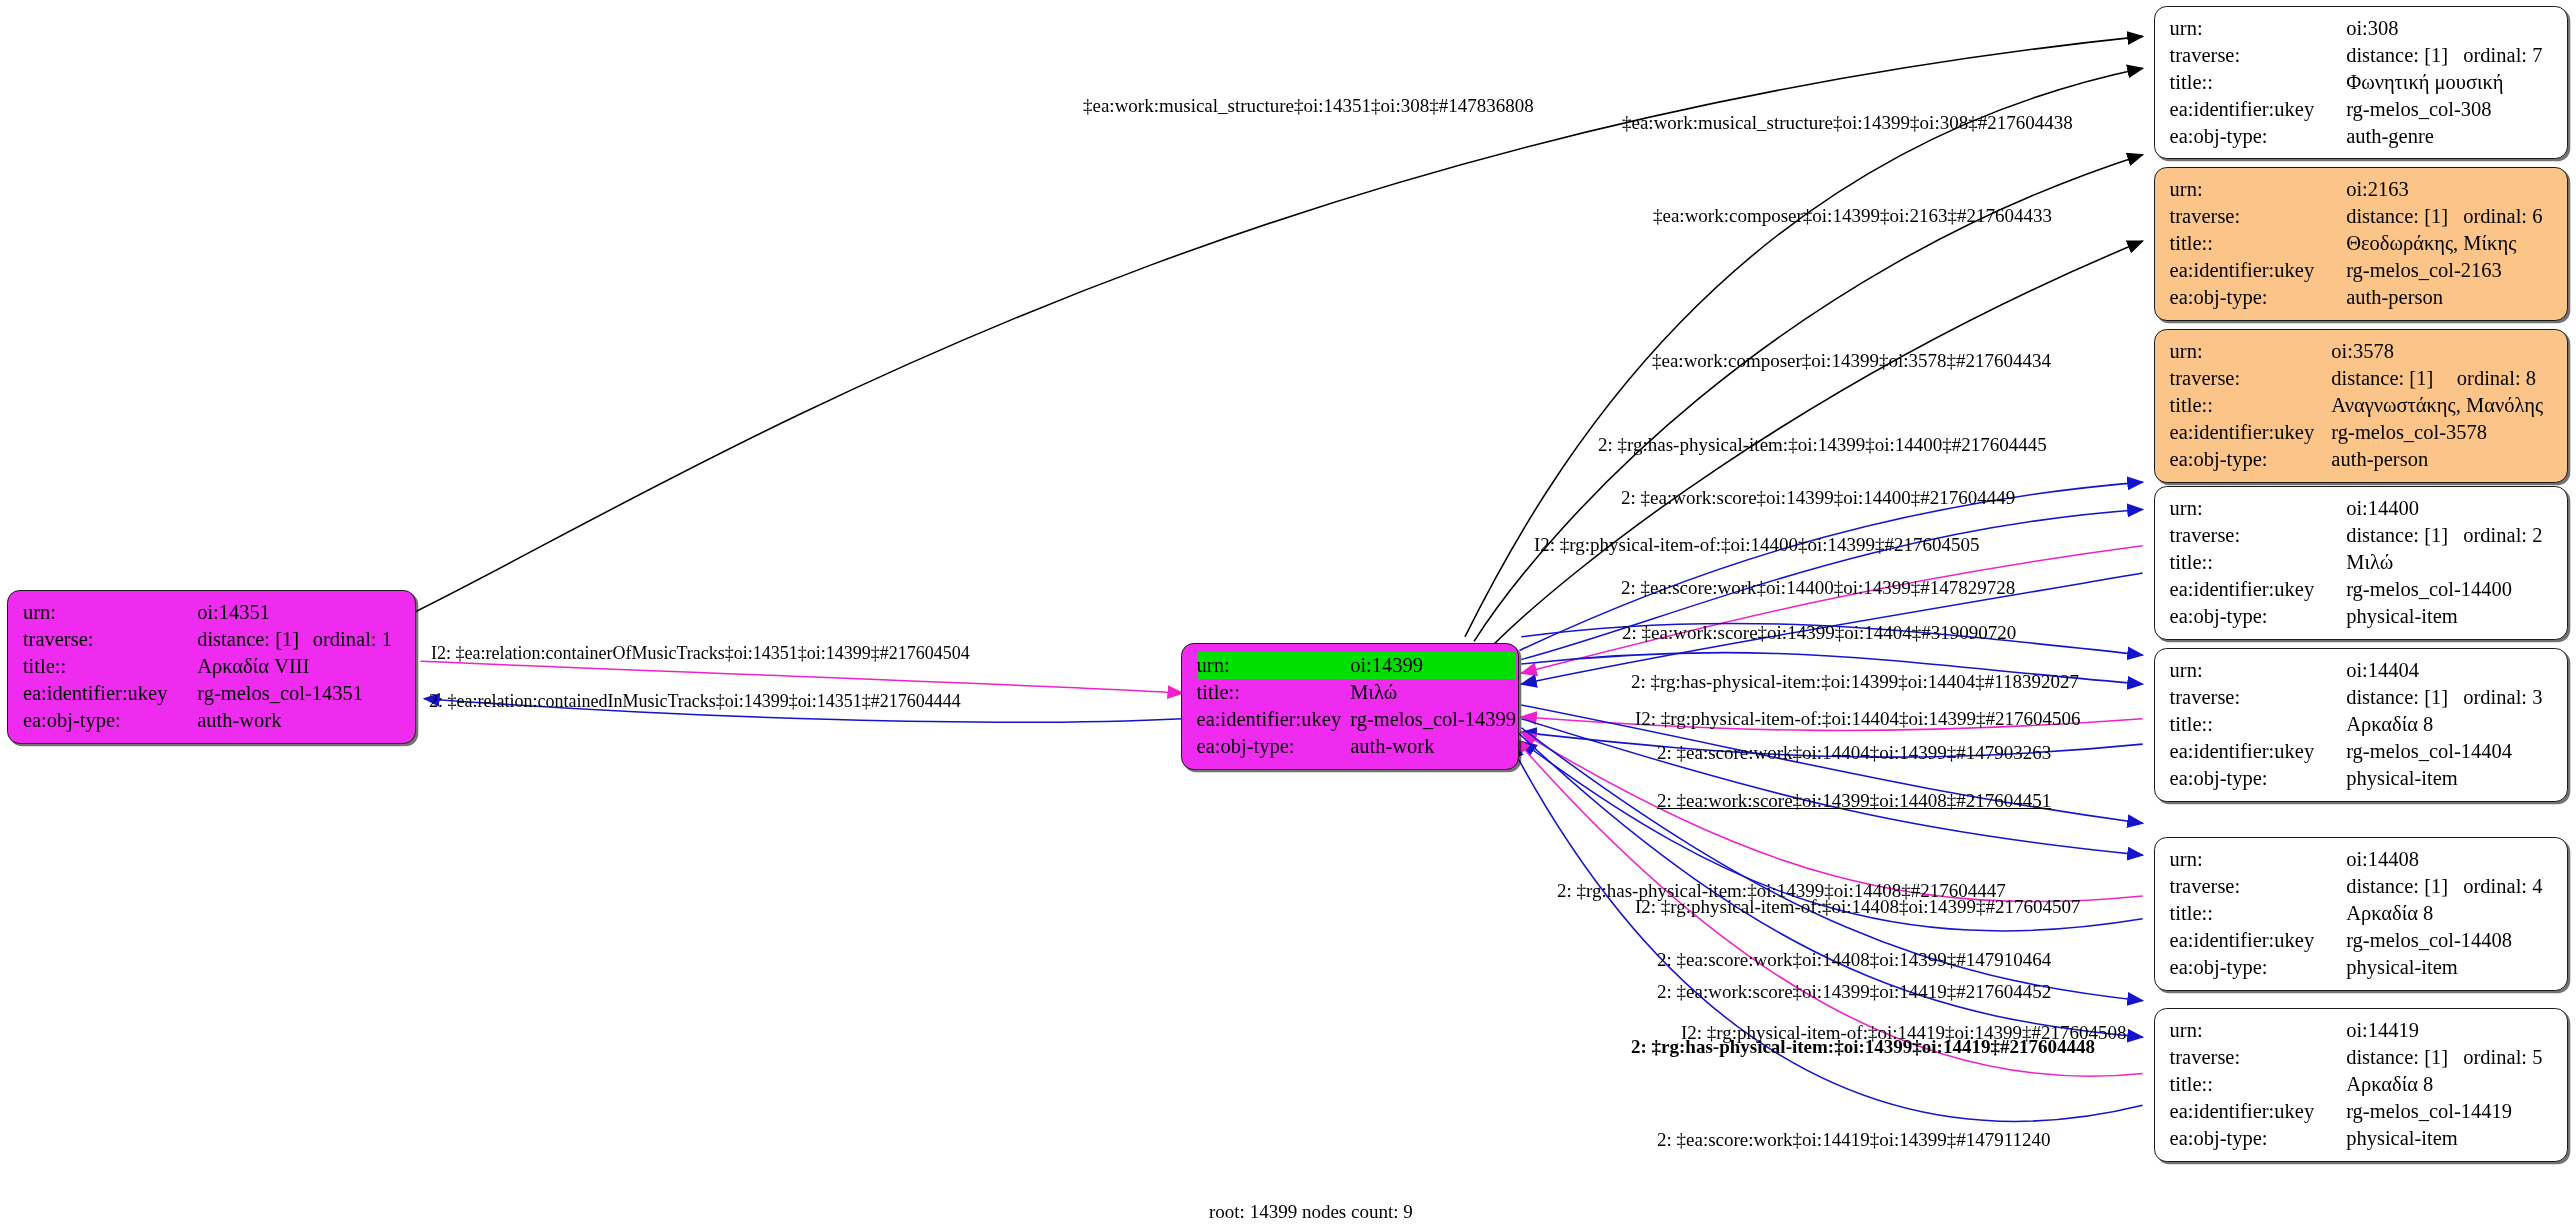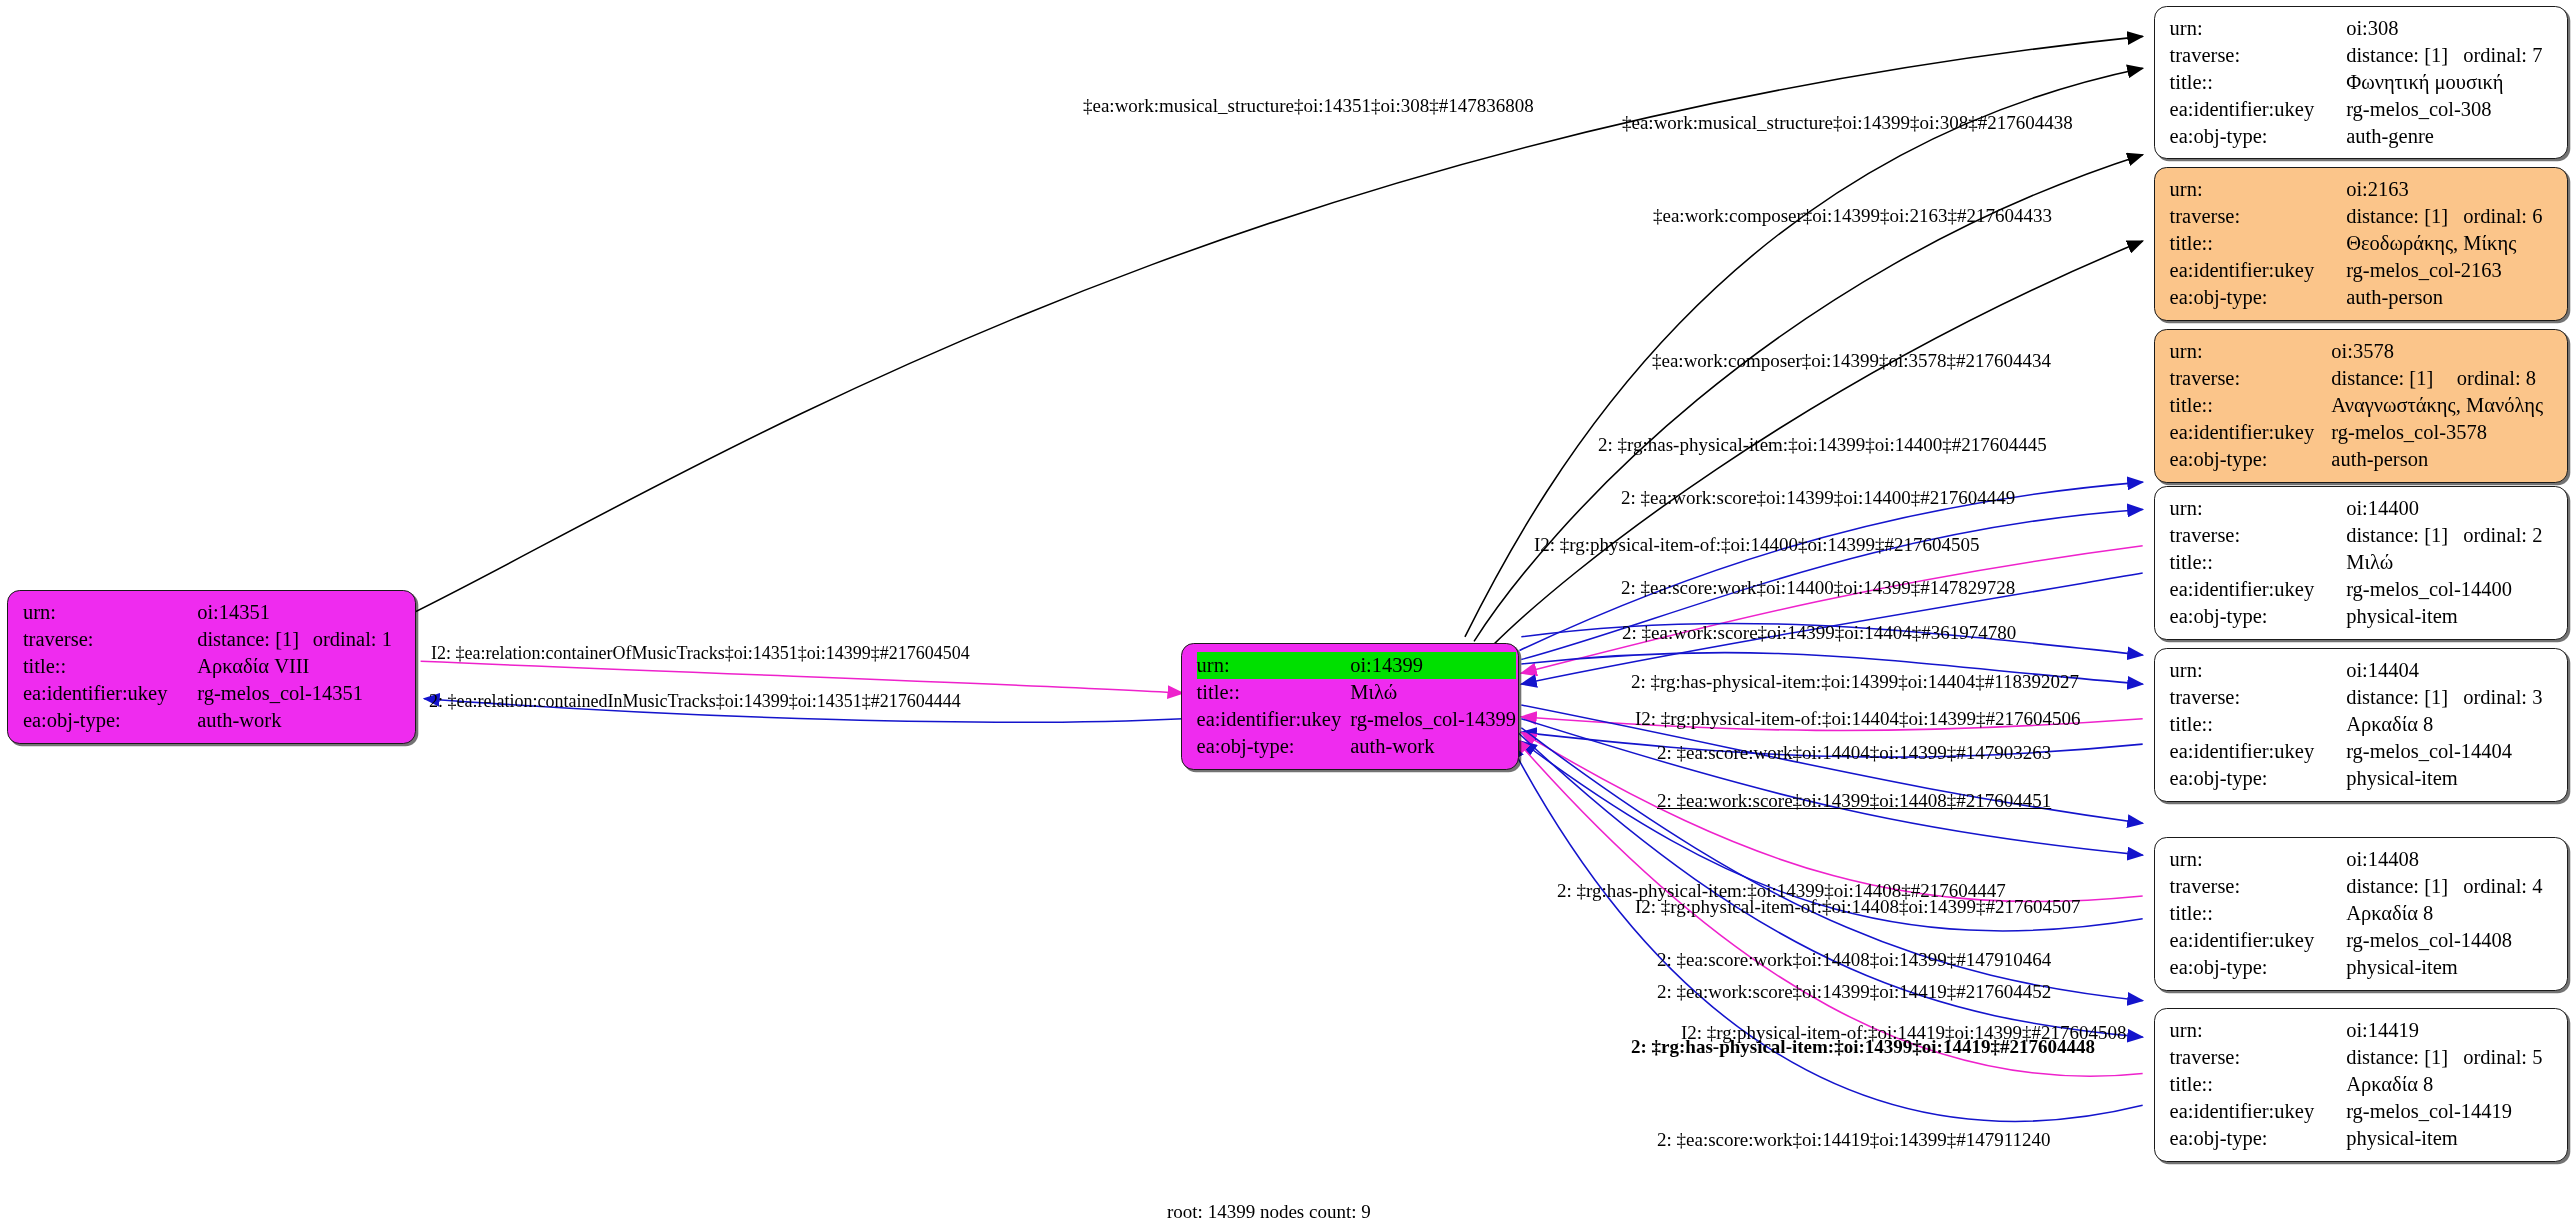--- a/index.html
+++ b/index.html
@@ -379,21 +379,21 @@
   <div class="elabel" style="left:1652px; top:351px;">‡ea:work:composer‡oi:14399‡oi:3578‡#217604434</div>
 
   <div class="elabel" style="left:1598px; top:435px;">2: ‡rg:has-physical-item:‡oi:14399‡oi:14400‡#217604445</div>
 
   <div class="elabel" style="left:1621px; top:488px;">2: ‡ea:work:score‡oi:14399‡oi:14400‡#217604449</div>
 
   <div class="elabel" style="left:1534px; top:535px;">I2: ‡rg:physical-item-of:‡oi:14400‡oi:14399‡#217604505</div>
 
   <div class="elabel" style="left:1621px; top:578px;">2: ‡ea:score:work‡oi:14400‡oi:14399‡#147829728</div>
 
-  <div class="elabel" style="left:1622px; top:623px;">2: ‡ea:work:score‡oi:14399‡oi:14404‡#361974780</div>
+  <div class="elabel" style="left:1622px; top:623px;">2: ‡ea:work:score‡oi:14399‡oi:14404‡#319090720</div>
 
   <div class="elabel" style="left:1631px; top:672px;">2: ‡rg:has-physical-item:‡oi:14399‡oi:14404‡#118392027</div>
 
   <div class="elabel" style="left:1635px; top:709px;">I2: ‡rg:physical-item-of:‡oi:14404‡oi:14399‡#217604506</div>
 
   <div class="elabel" style="left:1657px; top:743px;">2: ‡ea:score:work‡oi:14404‡oi:14399‡#147903263</div>
 
   <div class="elabel" style="left:1657px; top:791px;text-decoration:underline;">2: ‡ea:work:score‡oi:14399‡oi:14408‡#217604451</div>
 
   <div class="elabel" style="left:1557px; top:846px;margin-top:35px;">2: ‡rg:has-physical-item:‡oi:14399‡oi:14408‡#217604447</div>
@@ -407,16 +407,16 @@
   <div class="elabel" style="left:1631px; top:1037px;font-weight:bold;">2: ‡rg:has-physical-item:‡oi:14399‡oi:14419‡#217604448</div>
 
   <div class="elabel" style="left:1635px; top:1023px;margin-left:46px;">I2: ‡rg:physical-item-of:‡oi:14419‡oi:14399‡#217604508</div>
 
   <div class="elabel" style="left:1657px; top:1130px;">2: ‡ea:score:work‡oi:14419‡oi:14399‡#147911240</div>
 
   <div class="elabel small" style="left:431px; top:644px;">I2: ‡ea:relation:containerOfMusicTracks‡oi:14351‡oi:14399‡#217604504</div>
 
   <div class="elabel small" style="left:429px; top:692px;">2: ‡ea:relation:containedInMusicTracks‡oi:14399‡oi:14351‡#217604444</div>
 
-  <div class="caption" style="left:1167px; top:1201px;">root: 14399 nodes count: 9</div>
+  <div class="caption" style="left:1209px; top:1201px;">root: 14399 nodes count: 9</div>
 
 </div>
 
 
 </body></html>

